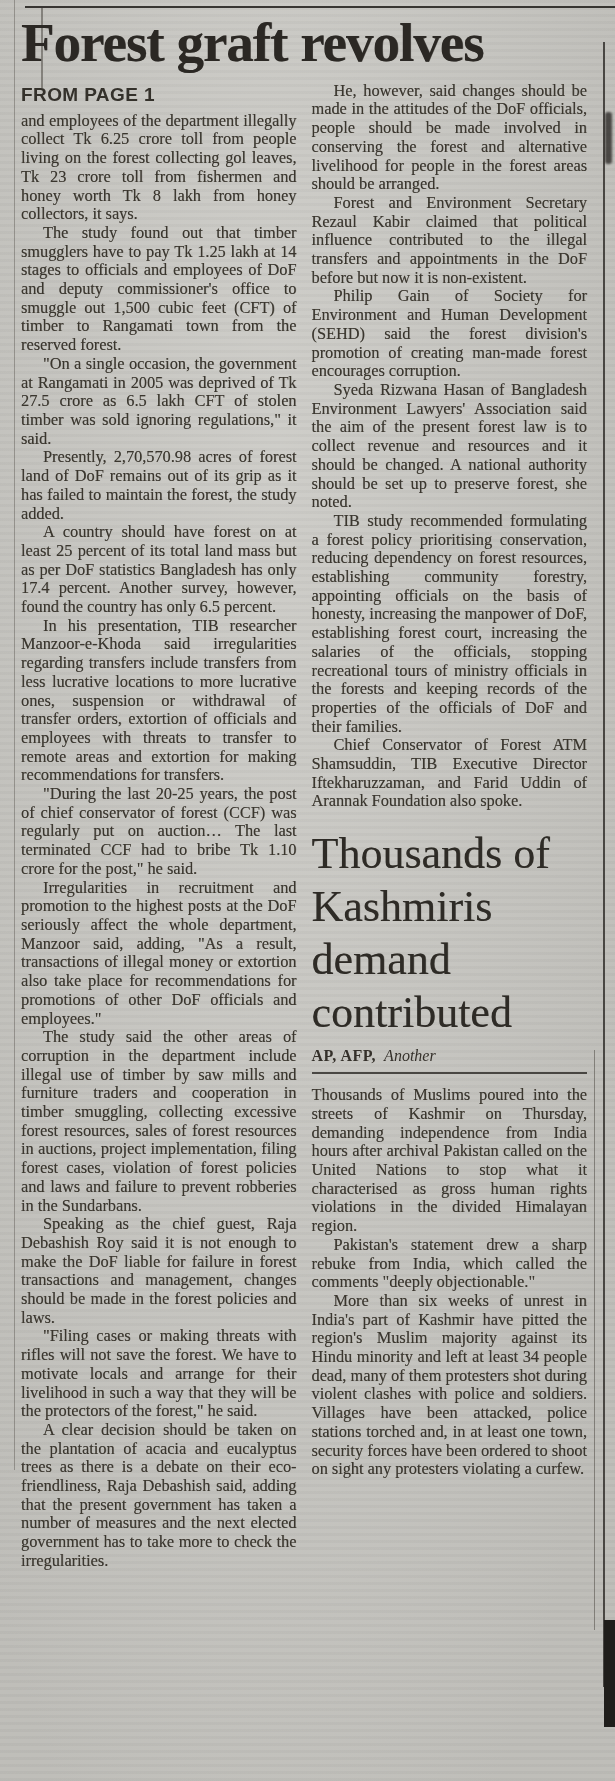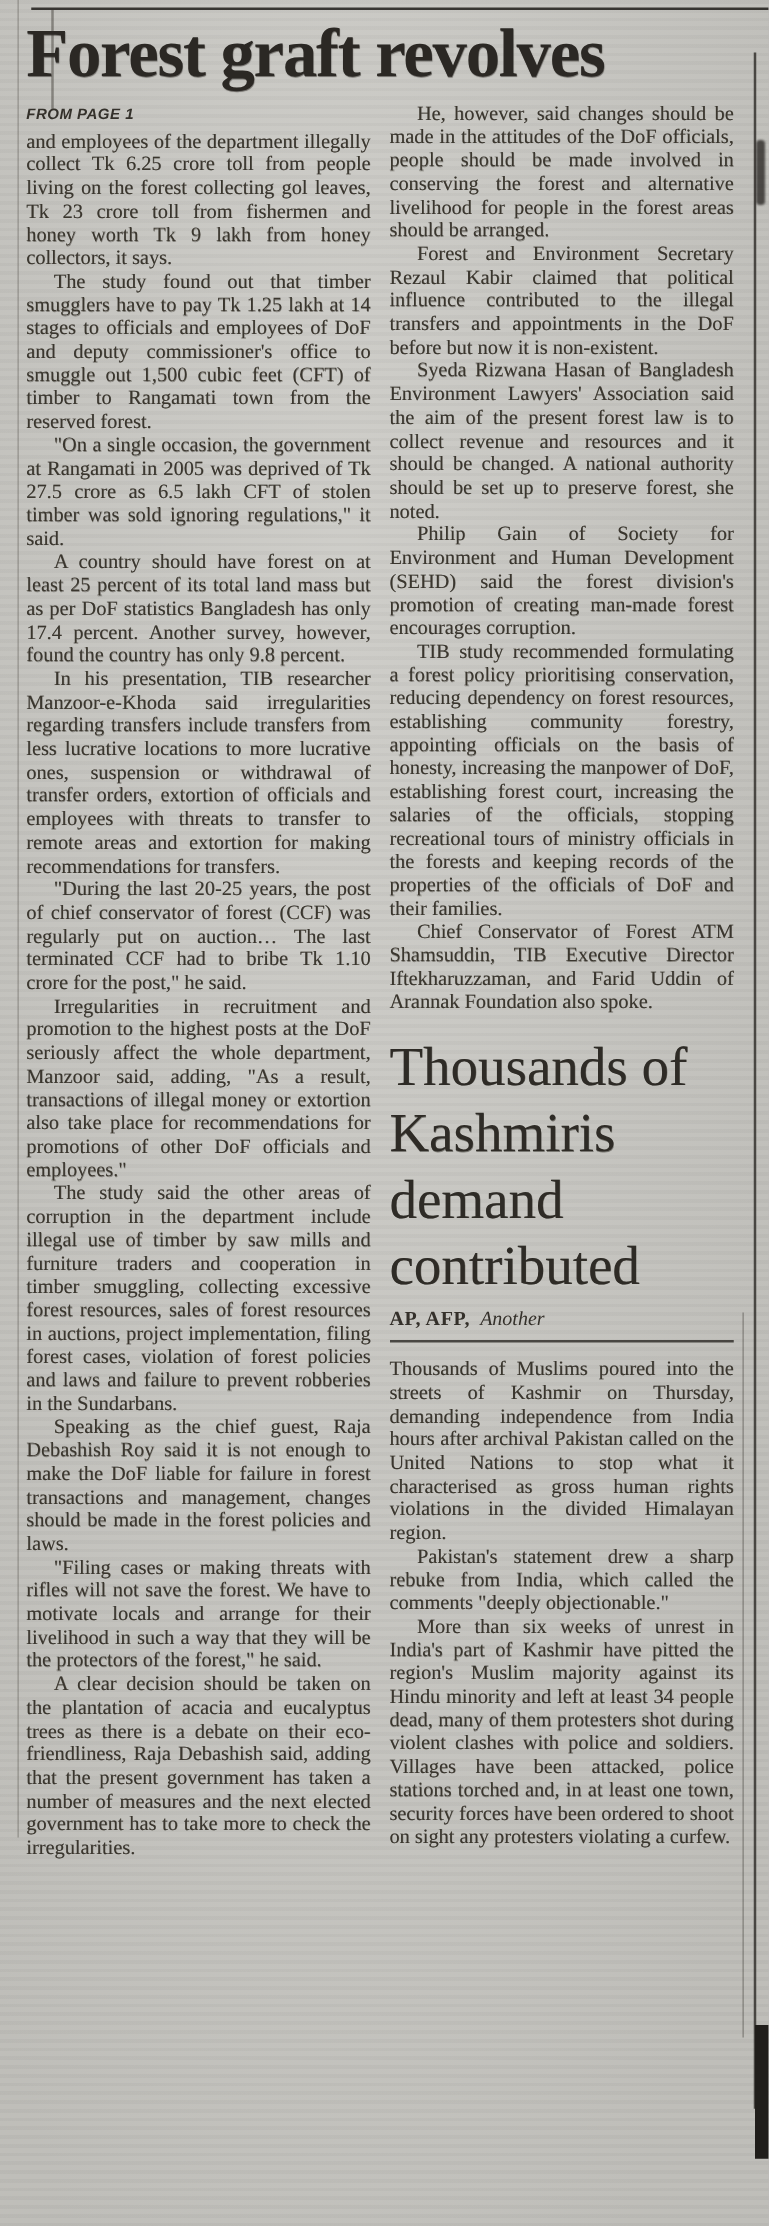--- a/index.html
+++ b/index.html
@@ -30,22 +30,22 @@
     margin:0 0 10px 0;
     font-size:55px;line-height:1.05;font-weight:bold;
     letter-spacing:-1px;color:#2b2824;
     text-shadow:0.4px 0.4px 0.6px rgba(43,40,36,0.55);
     white-space:nowrap;
   }
   .cols{display:flex;gap:15px;}
   .col{width:276px;}
   .kicker{
     font-family:"Liberation Sans","DejaVu Sans",sans-serif;
-    font-size:12px;font-weight:bold;letter-spacing:0.4px;
-    color:#34312b;margin:2px 0 6px 0;font-style:italic;
+    font-size:19px;font-weight:bold;letter-spacing:0.4px;
+    color:#34312b;margin:2px 0 6px 0;
   }
   .body-copy p{
     margin:0;padding:0;
     font-size:16.3px;line-height:18.7px;
     text-align:justify;text-justify:inter-word;
     text-indent:1.35em;
     color:#3a362e;
     text-shadow:0.3px 0.3px 0.45px rgba(52,47,41,0.45);
   }
   .body-copy.flush-first p:first-child{text-indent:0;}
@@ -85,40 +85,41 @@
 
   <div class="content">
 
     <h1 class="headline">Forest graft revolves</h1>
 
     <div class="cols">
 
       <div class="col">
         <div class="kicker">FROM PAGE 1</div>
         <div class="body-copy flush-first">
-            <p>and employees of the department illegally collect Tk 6.25 crore toll from people living on the forest collecting gol leaves, Tk 23 crore toll from fishermen and honey worth Tk 9 lakh from honey collectors, it says.</p>
+            <p>and employees of the department illegally collect Tk 6.25 crore toll from people living on the forest collecting gol leaves, Tk 23 crore toll from fishermen and honey worth Tk 8 lakh from honey collectors, it says.</p>
             <p>The study found out that timber smugglers have to pay Tk 1.25 lakh at 14 stages to officials and employees of DoF and deputy commissioner's office to smuggle out 1,500 cubic feet (CFT) of timber to Rangamati town from the reserved forest.</p>
             <p>"On a single occasion, the government at Rangamati in 2005 was deprived of Tk 27.5 crore as 6.5 lakh CFT of stolen timber was sold ignoring regulations," it said.</p>
-            <p>A country should have forest on at least 25 percent of its total land mass but as per DoF statistics Bangladesh has only 17.4 percent. Another survey, however, found the country has only 9.8 percent.</p>
+            <p>Presently, 2,70,570.98 acres of forest land of DoF remains out of its grip as it has failed to maintain the forest, the study added.</p>
+            <p>A country should have forest on at least 25 percent of its total land mass but as per DoF statistics Bangladesh has only 17.4 percent. Another survey, however, found the country has only 6.5 percent.</p>
             <p>In his presentation, TIB researcher Manzoor-e-Khoda said irregularities regarding transfers include transfers from less lucrative locations to more lucrative ones, suspension or withdrawal of transfer orders, extortion of officials and employees with threats to transfer to remote areas and extortion for making recommendations for transfers.</p>
             <p>"During the last 20-25 years, the post of chief conservator of forest (CCF) was regularly put on auction… The last terminated CCF had to bribe Tk 1.10 crore for the post," he said.</p>
             <p>Irregularities in recruitment and promotion to the highest posts at the DoF seriously affect the whole department, Manzoor said, adding, "As a result, transactions of illegal money or extortion also take place for recommendations for promotions of other DoF officials and employees."</p>
             <p>The study said the other areas of corruption in the department include illegal use of timber by saw mills and furniture traders and cooperation in timber smuggling, collecting excessive forest resources, sales of forest resources in auctions, project implementation, filing forest cases, violation of forest policies and laws and failure to prevent robberies in the Sundarbans.</p>
             <p>Speaking as the chief guest, Raja Debashish Roy said it is not enough to make the DoF liable for failure in forest transactions and management, changes should be made in the forest policies and laws.</p>
             <p>"Filing cases or making threats with rifles will not save the forest. We have to motivate locals and arrange for their livelihood in such a way that they will be the protectors of the forest," he said.</p>
             <p>A clear decision should be taken on the plantation of acacia and eucalyptus trees as there is a debate on their eco-friendliness, Raja Debashish said, adding that the present government has taken a number of measures and the next elected government has to take more to check the irregularities.</p>
           </div>
       </div>
 
       <div class="col">
         <div class="body-copy">
             <p>He, however, said changes should be made in the attitudes of the DoF officials, people should be made involved in conserving the forest and alternative livelihood for people in the forest areas should be arranged.</p>
             <p>Forest and Environment Secretary Rezaul Kabir claimed that political influence contributed to the illegal transfers and appointments in the DoF before but now it is non-existent.</p>
+            <p>Philip Gain of Society for Environment and Human Development (SEHD) said the forest division's promotion of creating man-made forest encourages corruption.</p>
             <p>Syeda Rizwana Hasan of Bangladesh Environment Lawyers' Association said the aim of the present forest law is to collect revenue and resources and it should be changed. A national authority should be set up to preserve forest, she noted.</p>
-            <p>Philip Gain of Society for Environment and Human Development (SEHD) said the forest division's promotion of creating man-made forest encourages corruption.</p>
             <p>TIB study recommended formulating a forest policy prioritising conservation, reducing dependency on forest resources, establishing community forestry, appointing officials on the basis of honesty, increasing the manpower of DoF, establishing forest court, increasing the salaries of the officials, stopping recreational tours of ministry officials in the forests and keeping records of the properties of the officials of DoF and their families.</p>
             <p>Chief Conservator of Forest ATM Shamsuddin, TIB Executive Director Iftekharuzzaman, and Farid Uddin of Arannak Foundation also spoke.</p>
           </div>
 
         <h2 class="headline2">Thousands of
 Kashmiris
 demand
 contributed</h2>
 
         <div class="byline">

